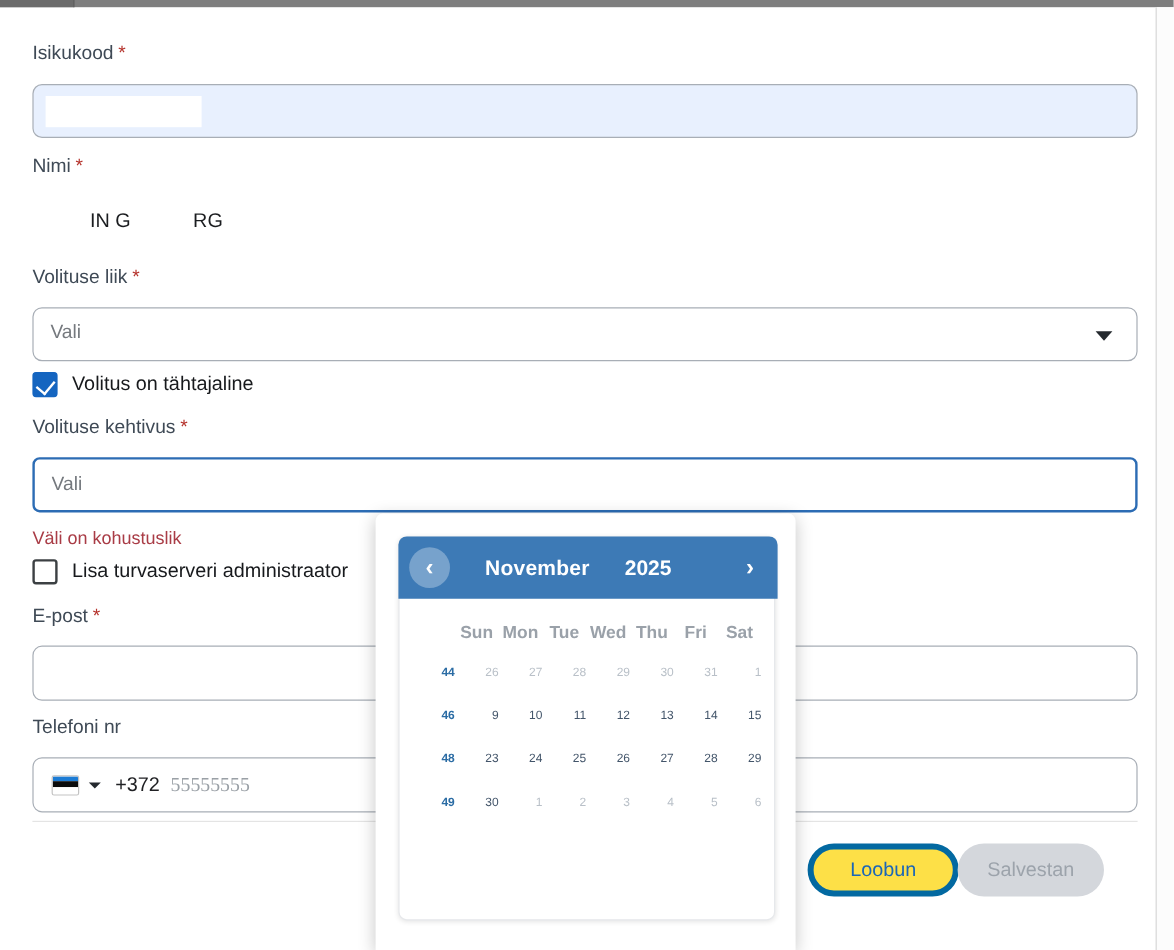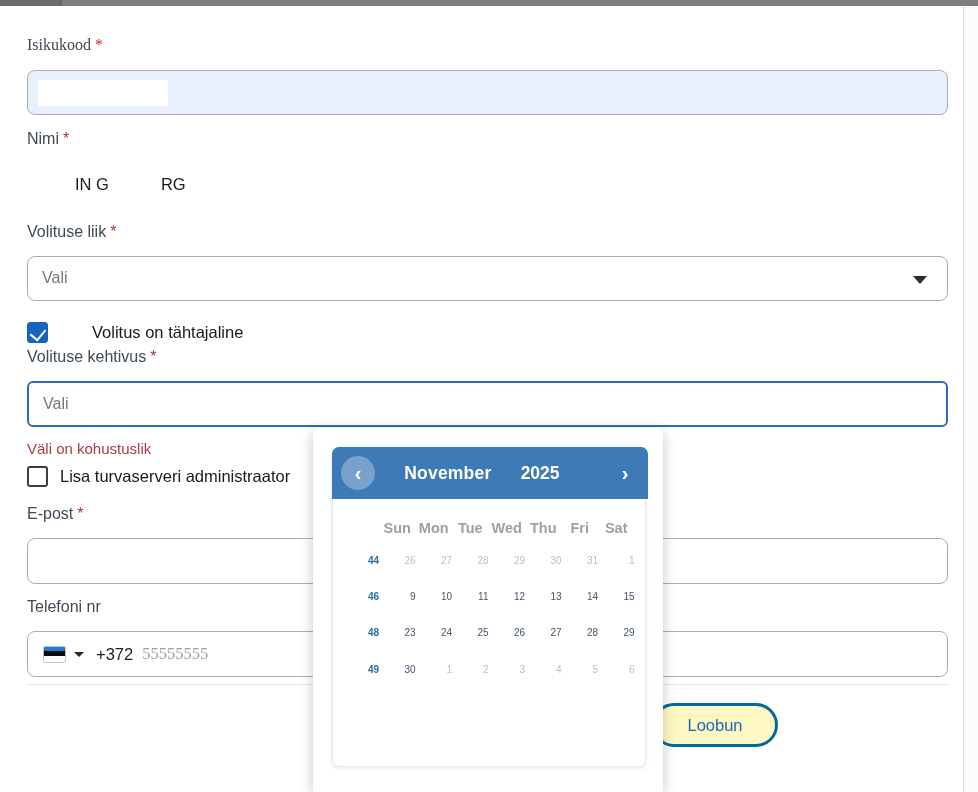--- a/index.html
+++ b/index.html
@@ -62,21 +62,21 @@
   .phone-prefix { font-size:16.5px; color:#202124; margin-left:12px; }
   .phone-num { border:none; outline:none; font-size:16.5px; color:#202124; margin-left:9px; width:300px;
                font-family:Liberation Serif, serif; }
   .phone-num::placeholder { color:#9aa0a6; opacity:1; }
 
   .divider { position:absolute; left:27px; top:684px; width:921px; height:1px; background:#e4e4e4; }
 
   .btn { position:absolute; top:703px; height:44px; border-radius:22px; font-size:16.5px;
          display:flex; align-items:center; justify-content:center; cursor:pointer;
          font-family:"Liberation Sans",sans-serif; }
-  .btn-cancel { left:652px; width:126px; background:#fef9c3; border:3px solid #0369a1; color:#1a66b8; }
+  .btn-cancel { left:673px; width:126px; background:#fde047; border:5px solid #0369a1; color:#1a66b8; }
   .btn-save { left:798px; width:122px; background:#d4d7dc; border:none; color:#9ca3ab; }
 
   
   .dp-container { position:absolute; left:313px; top:428px; width:350px; height:364px;
                   background:#fff; border-radius:6px 6px 0 0;
                   box-shadow:0 3px 14px rgba(0,0,0,0.22); }
   .dp-card { position:absolute; left:19px; top:19px; width:314px; height:320px;
              background:#fff; border:1px solid #e6e8eb; border-radius:7px;
              box-shadow:0 1px 4px rgba(0,0,0,0.10); }
   .dp-header { position:absolute; left:-1px; top:-1px; width:316px; height:52px; background:#3d7ab6;
@@ -99,42 +99,42 @@
 </head>
 <body>
 
 <div class="stage">
 
   <div class="topbar">
     <div class="topbar-dark"></div>
   </div>
   <div class="scroll-edge"></div>
 
-  <div class="flabel" style="top:36px;font-family:Liberation Serif, serif;">
+  <div class="flabel" style="top:36px;">
     <span>Isikukood</span><span class="req">*</span>
   </div>
   <input class="tinput autofill" style="top: 70px;" readonly="">
   <div class="redact" style="top:80px;"></div>
 
   <div class="flabel" style="top:130px;">
     <span>Nimi</span><span class="req">*</span>
   </div>
   <div class="name-row" style="top:175px;">
     <span>IN G</span><span class="gap"></span><span>RG</span>
   </div>
 
   <div class="flabel" style="top:223px;">
     <span>Volituse liik</span><span class="req">*</span>
   </div>
   <div class="selectbox" style="top:256px;">
     <span class="sel-text">Vali</span>
     <span class="caret-down"></span>
   </div>
 
-  <div class="cbx-row" style="top:322px;gap:32px;">
+  <div class="cbx-row" style="top:310px;">
     <span class="cbx checked"></span>
     <span class="cbx-label">Volitus on tähtajaline</span>
   </div>
 
   <div class="flabel" style="top:348px;">
     <span>Volituse kehtivus</span><span class="req">*</span>
   </div>
   <input class="tinput focusedinput" style="top: 381px; height: 46px;" placeholder="Vali">
   <div class="error-text" style="top:440px;">Väli on kohustuslik</div>
 
@@ -158,20 +158,21 @@
         <div class="b3"></div>
       </span>
     <span class="flag-caret"></span>
     <span class="phone-prefix">+372</span>
     <input class="phone-num" placeholder="55555555" style="">
   </div>
 
   <div class="divider"></div>
 
   <div class="btn btn-cancel">Loobun</div>
+  <div class="btn btn-save">Salvestan</div>
 
   <div class="dp-container">
     <div class="dp-card">
       <div class="dp-header">
         <span class="dp-nav prev">
             <span>‹</span>
           </span>
         <span class="dp-month">November</span>
         <span class="dp-year">2025</span>
         <span class="dp-nav next">

